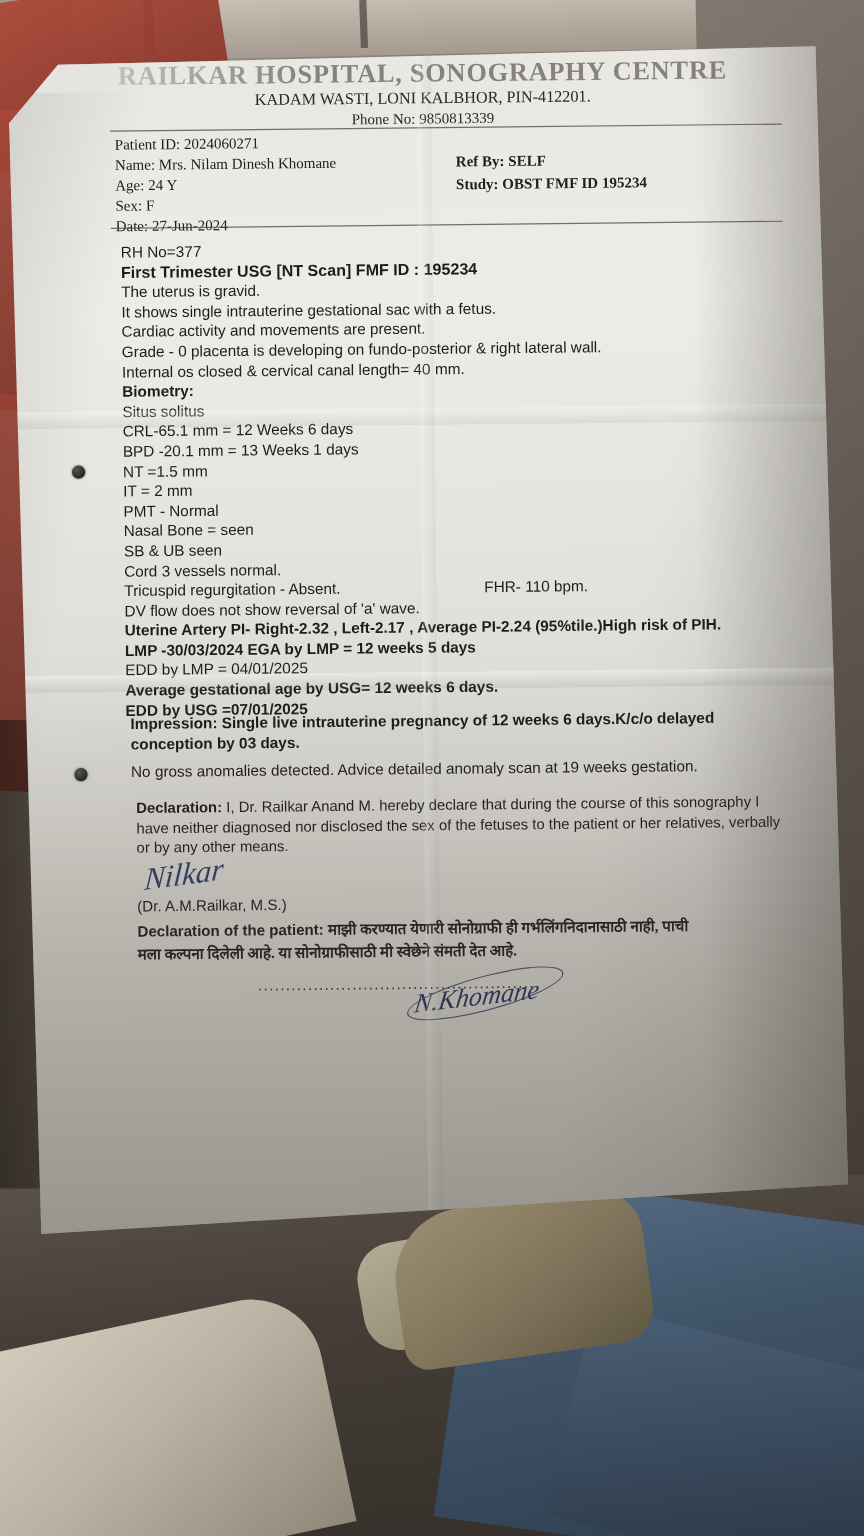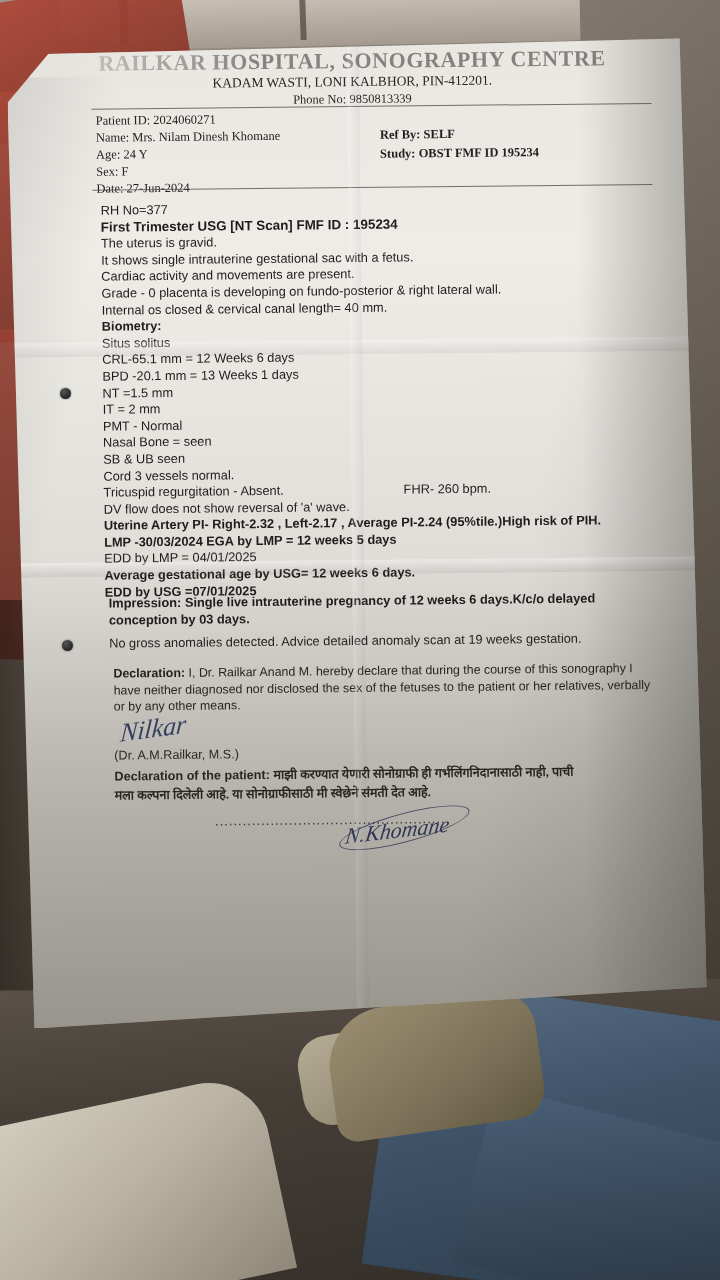--- a/index.html
+++ b/index.html
@@ -285,21 +285,21 @@
         <div class="ln">CRL-65.1  mm = 12  Weeks 6 days</div>
         <div class="ln">BPD -20.1 mm =  13 Weeks  1 days</div>
         <div class="ln">NT =1.5  mm</div>
         <div class="ln">IT = 2 mm</div>
         <div class="ln">PMT - Normal</div>
         <div class="ln">Nasal Bone = seen</div>
         <div class="ln">SB &amp; UB seen</div>
         <div class="ln">Cord 3 vessels normal.</div>
         <div class="ln row-split">
           <span class="left">Tricuspid regurgitation - Absent.</span>
-          <span>FHR- 260 bpm.</span>
+          <span>FHR- 110 bpm.</span>
         </div>
         <div class="ln">DV flow does not show reversal of 'a' wave.</div>
         <div class="ln b700">Uterine Artery PI- Right-2.32 ,  Left-2.17 ,  Average PI-2.24 (95%tile.)High risk of PIH.</div>
         <div class="ln b700">LMP -30/03/2024   EGA by LMP = 12 weeks 5 days</div>
         <div class="ln">EDD by LMP = 04/01/2025</div>
         <div class="ln b700">Average gestational age by USG= 12 weeks 6 days.</div>
         <div class="ln b700">EDD by USG =07/01/2025</div>
       </div>
 
       <div class="impression">

